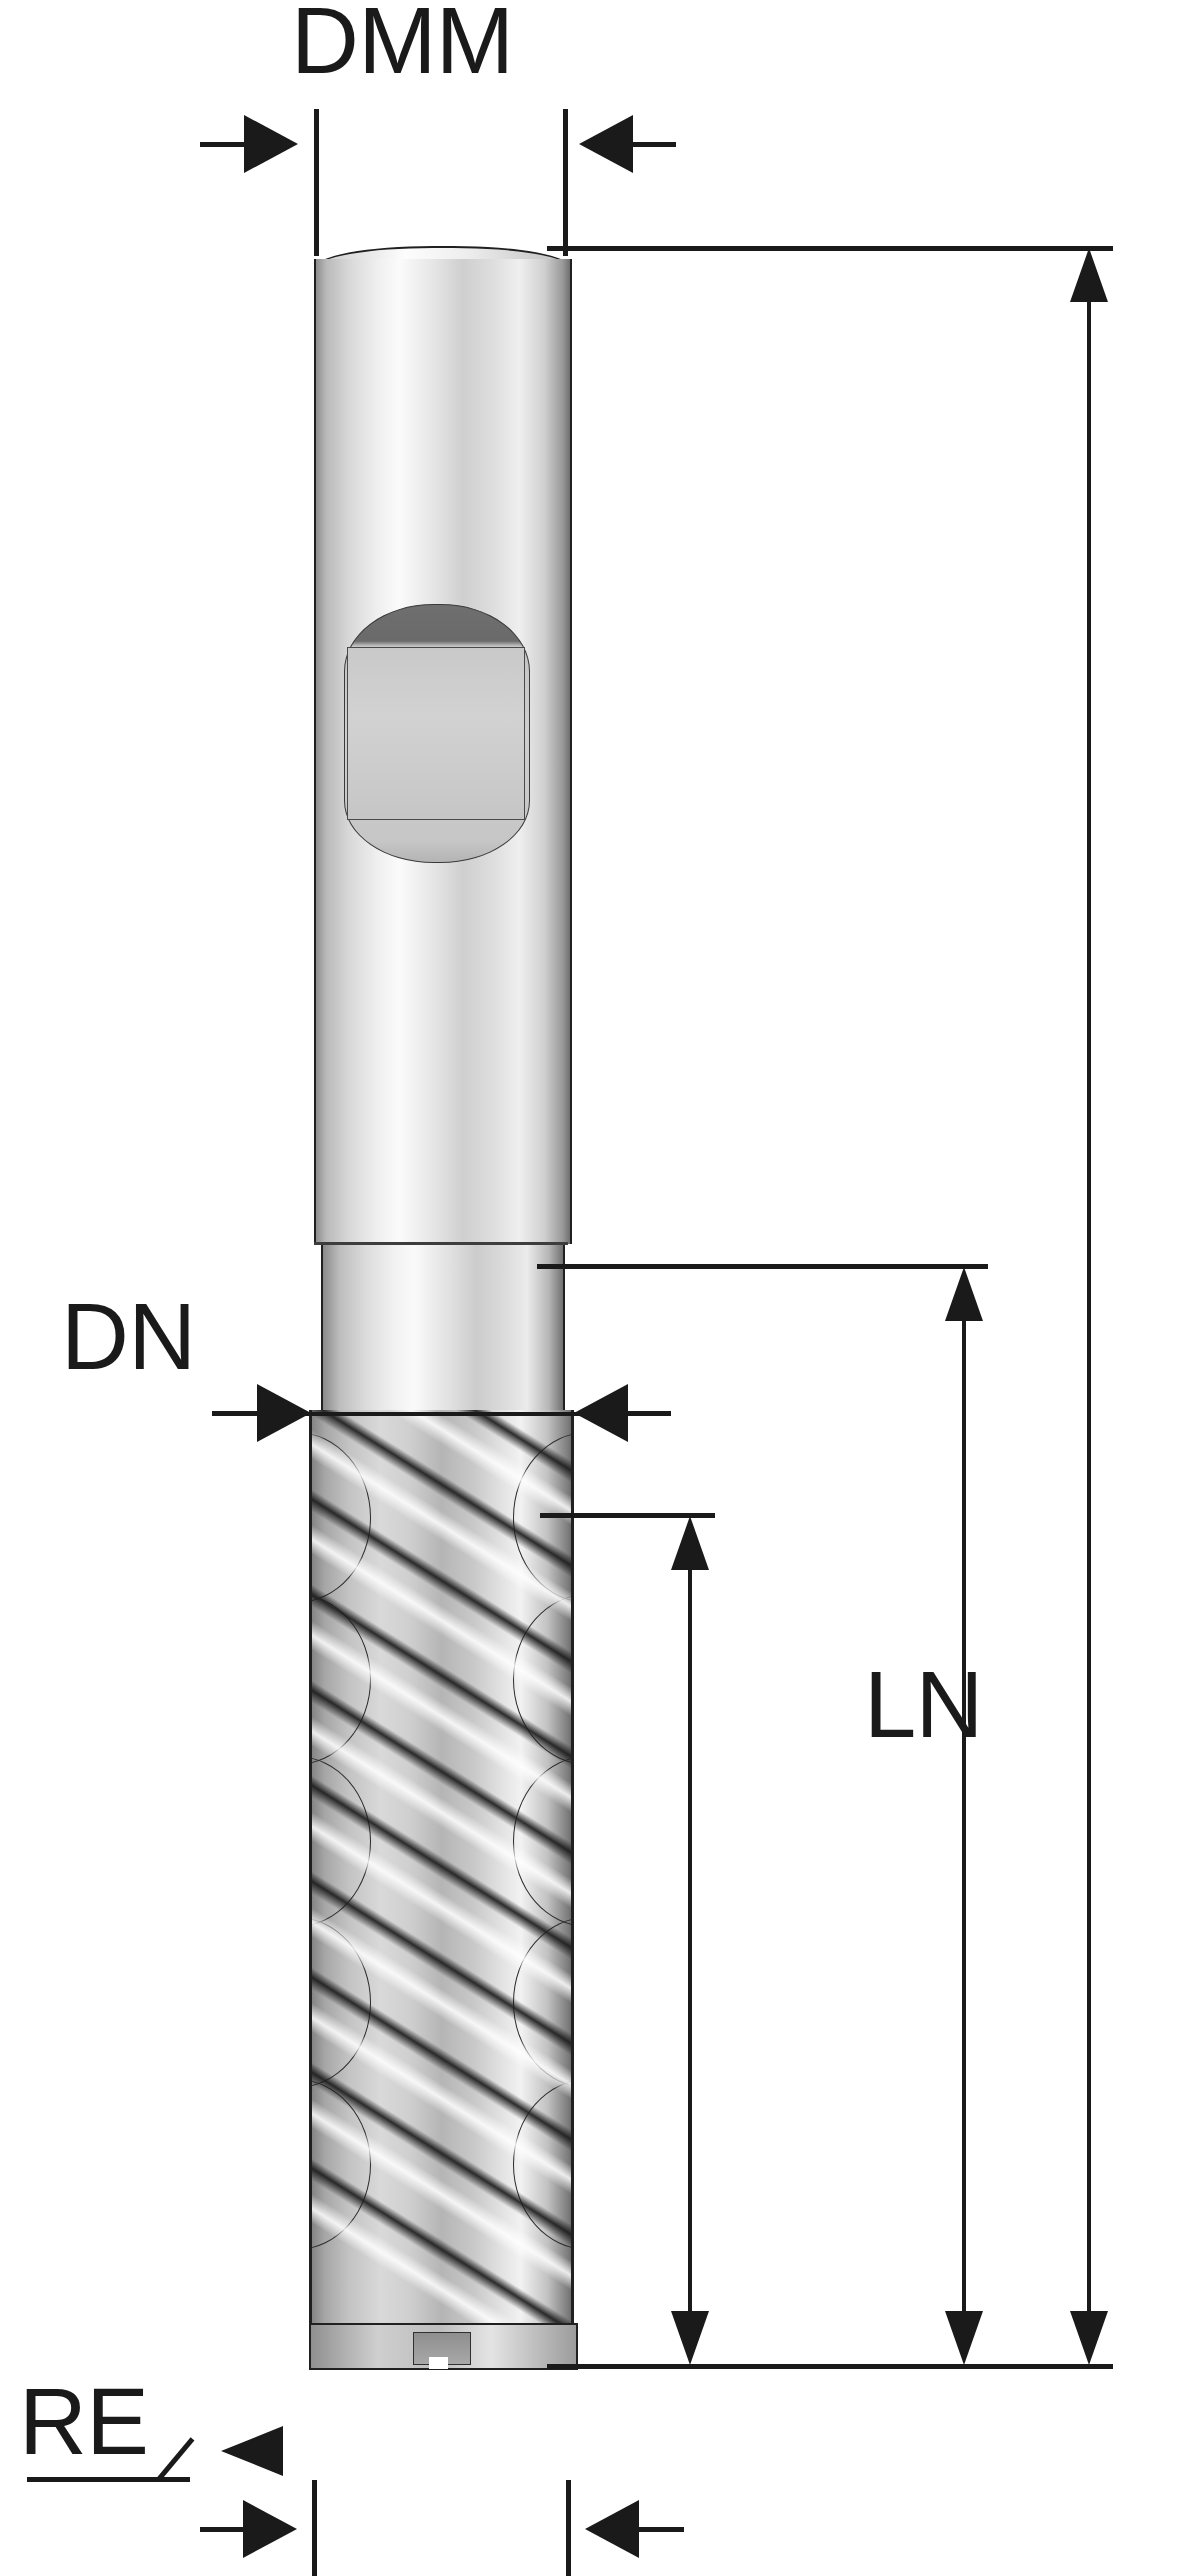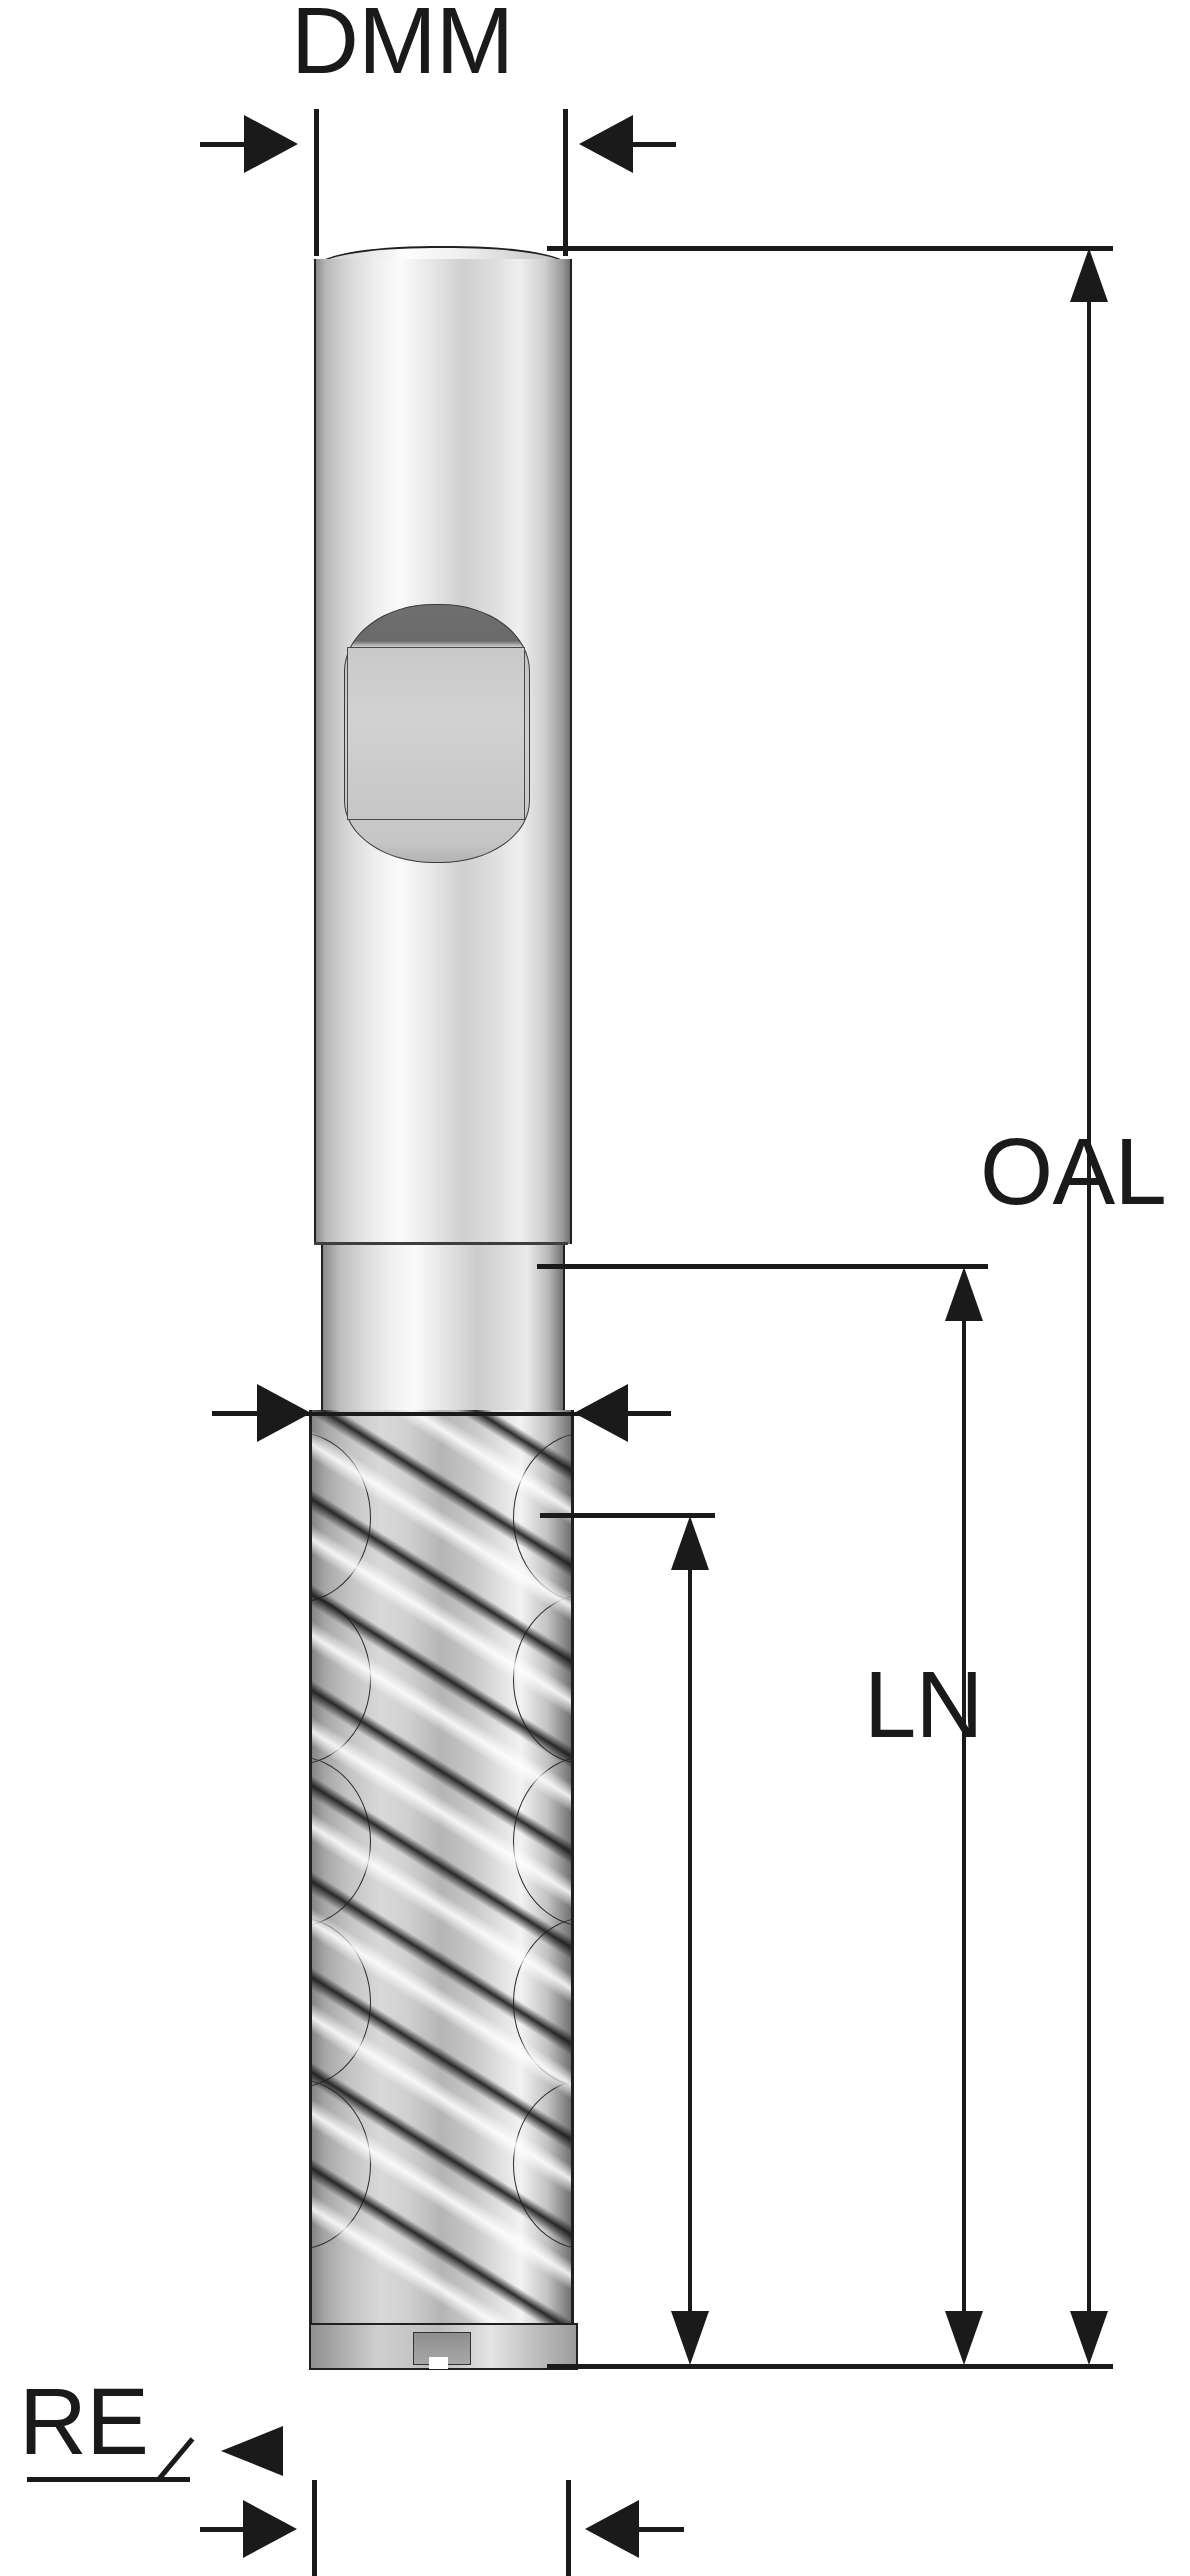--- a/index.html
+++ b/index.html
@@ -160,21 +160,20 @@
 
   <div class="tick" style="left:314px;top:109px;height:147px;"></div>
   <div class="tick" style="left:563px;top:109px;height:147px;"></div>
 
   <div class="hline" style="left:200px;top:142px;width:47px;"></div>
   <div class="arr arr-right" style="left:244px;top:115px;"></div>
 
   <div class="hline" style="left:629px;top:142px;width:47px;"></div>
   <div class="arr arr-left" style="left:579px;top:115px;"></div>
 
-  <div class="lbl" style="left:980px;top:1125px;font-size:94px;">OAL</div>
 
   <div class="hline" style="left:547px;top:246px;width:566px;"></div>
   <div class="hline" style="left:547px;top:2364px;width:566px;"></div>
 
   <div class="thin-v" style="left:1087px;top:265px;height:2081px;"></div>
   <div class="arr arr-up" style="left:1070px;top:248px;"></div>
   <div class="arr arr-down" style="left:1070px;top:2311px;"></div>
 
   <div class="lbl" style="left:864px;top:1658px;font-size:94px;">LN</div>
 
@@ -184,20 +183,21 @@
   <div class="arr arr-up" style="left:945px;top:1267px;"></div>
   <div class="arr arr-down" style="left:945px;top:2311px;"></div>
 
 
   <div class="hline" style="left:540px;top:1513px;width:175px;"></div>
 
   <div class="thin-v" style="left:688px;top:1532px;height:813px;"></div>
   <div class="arr arr-up" style="left:671px;top:1516px;"></div>
   <div class="arr arr-down" style="left:671px;top:2311px;"></div>
 
+  <div class="lbl" style="left:61px;top:1290px;font-size:94px;">DN</div>
 
   <div class="hline" style="left:212px;top:1411px;width:47px;"></div>
   <div class="arr arr-right" style="left:257px;top:1384px;"></div>
 
   <div class="hline" style="left:624px;top:1411px;width:47px;"></div>
   <div class="arr arr-left" style="left:574px;top:1384px;"></div>
 
   <div class="hline" style="left:294px;top:1412px;width:294px;height:3.7px;"></div>
 
   <div class="lbl" style="left:19px;top:2375px;font-size:94px;">RE</div>

